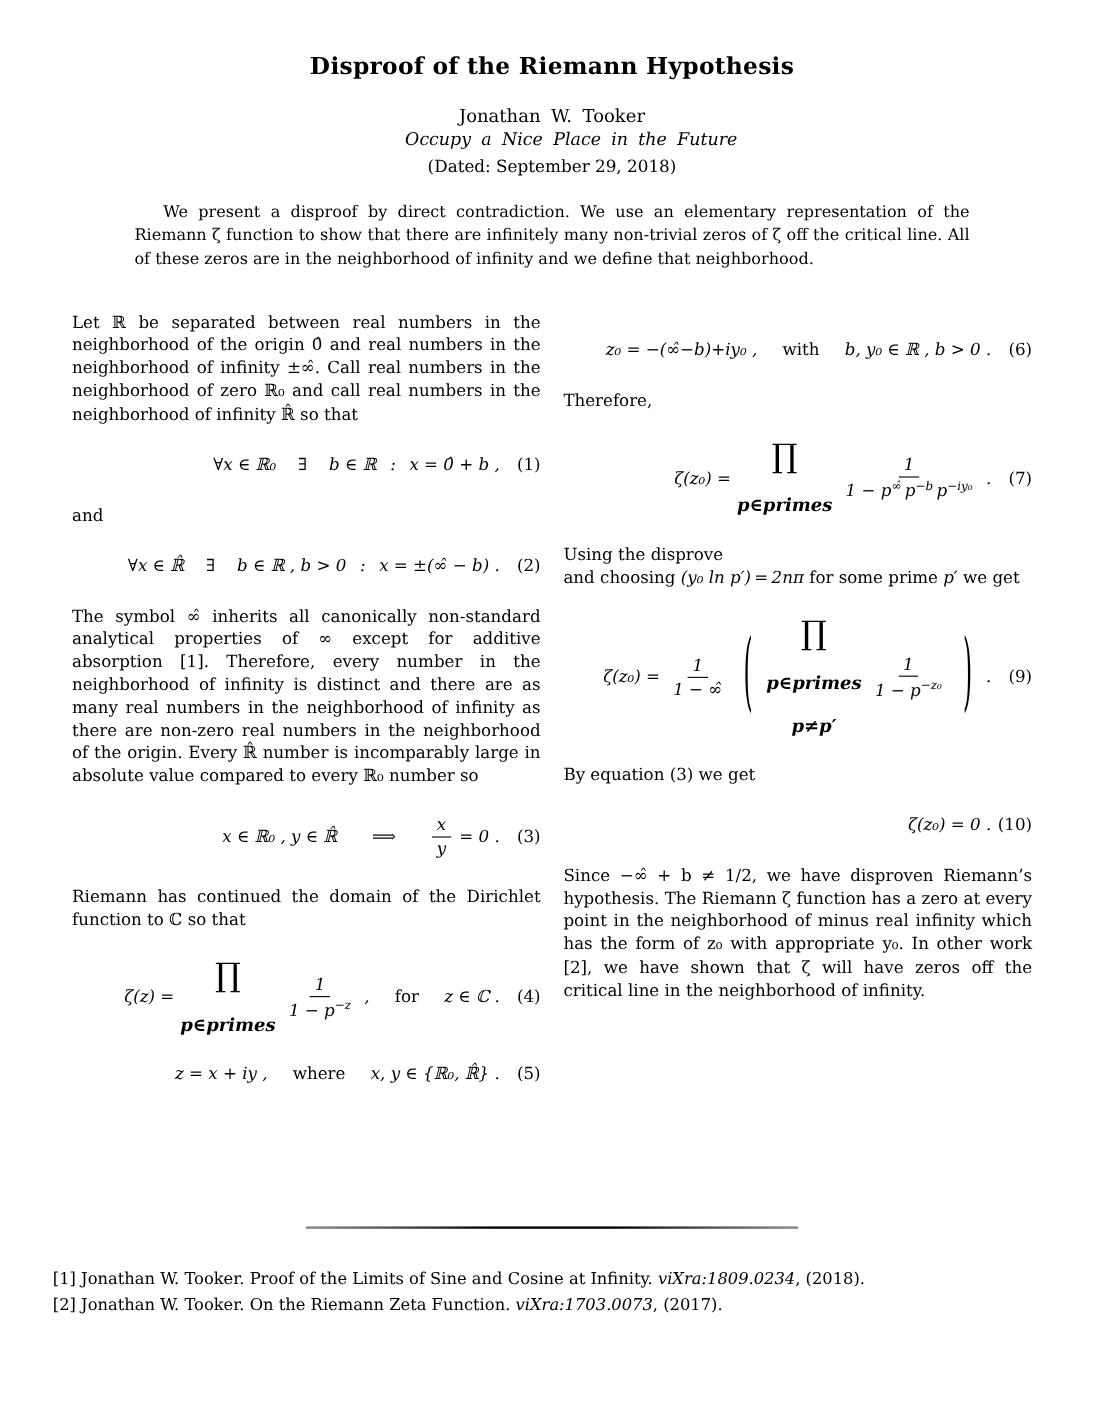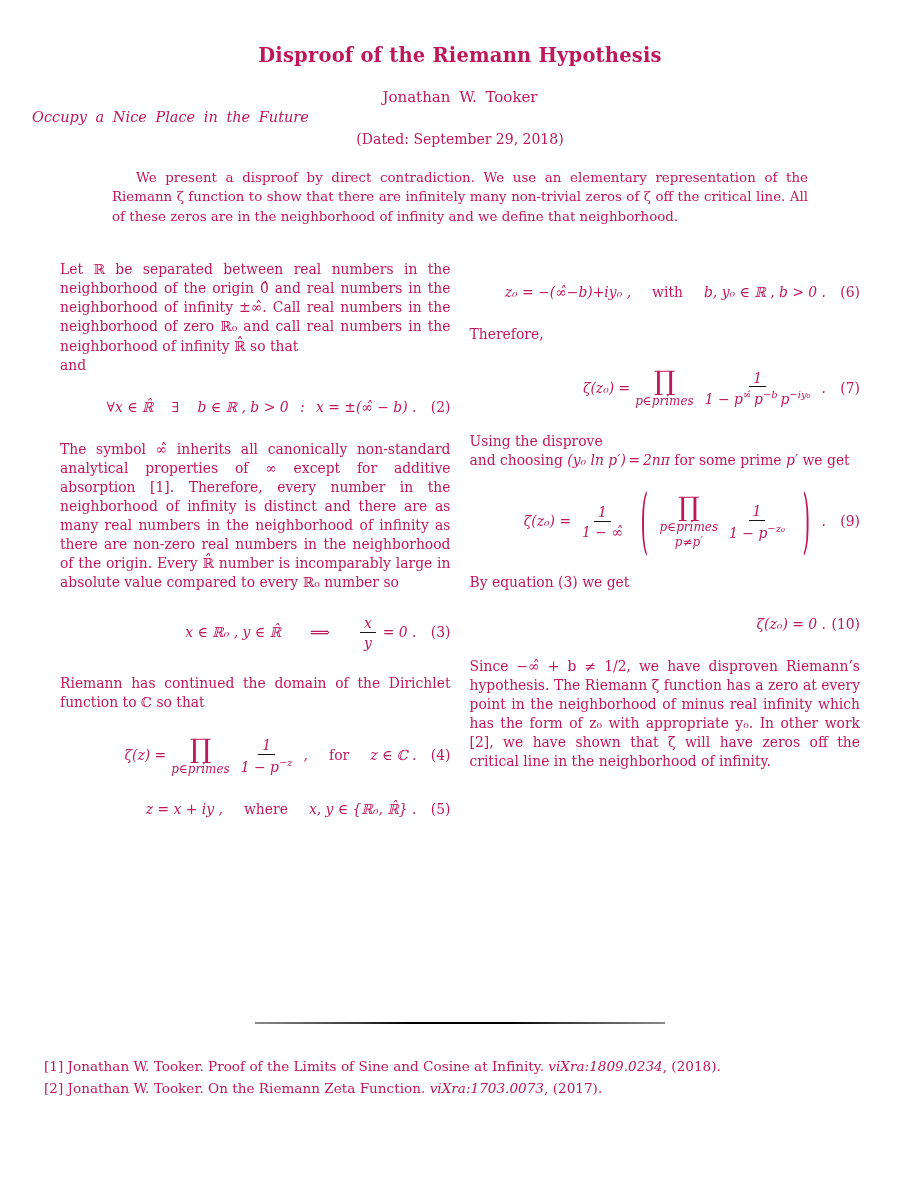--- a/index.html
+++ b/index.html
@@ -1,24 +1,24 @@
 <!DOCTYPE html>
 <html lang="en"><head>
 <meta charset="utf-8">
 <style>
   html, body { margin:0; padding:0; background:#ffffff; }
   .page {
     position:relative; width:920px; height:1188px; background:#ffffff;
-    color:#be185d; font-family:"DejaVu Serif","Liberation Serif",serif;
+    color:#000000; font-family:"DejaVu Serif","Liberation Serif",serif;
     overflow:hidden; margin:0 auto;
   }
   
   .title { margin:44px 0 0; text-align:center; font-size:19.5px; font-weight:bold; letter-spacing:.2px; }
   .author { margin-top:21px; text-align:center; font-size:15px; word-spacing:4px; }
-  .affil  { margin-top:3px;  text-align:left; font-size:14.5px; font-style:italic; word-spacing:4px;padding-left:32px; }
+  .affil  { margin-top:3px;  text-align:center; font-size:14.5px; font-style:italic; word-spacing:4px;padding-left:32px; }
   .date   { margin-top:6px;  text-align:center; font-size:14px; }
   .abstract {
     margin:21px auto 0; width:696px; font-size:13.4px; line-height:1.45;
     text-align:justify; text-indent:24px; hyphens:auto;
   }
   
   .cols { display:flex; gap:19px; padding:0 60px; margin-top:34px; }
   .col  { width:393px; font-size:13.9px; line-height:1.37; text-align:justify; hyphens:auto; }
   .col p { margin:0; }
   .plain-word { margin:2px 0 0; }
@@ -29,21 +29,21 @@
     gap:5px; font-style:italic; font-size:13.9px;
   }
   .eqnum { width:34px; text-align:right; font-style:normal; font-size:13.9px; }
   .rm { font-style:normal; margin:0 16px; }
   sup { font-size:.72em; font-style:italic; }
   .frac { display:inline-flex; flex-direction:column; align-items:center; vertical-align:middle; margin:0 2px; }
   .frac .fnum { display:block; padding:0 4px 1px; border-bottom:1px solid #141414; text-align:center; line-height:1.15; }
   .frac .fden { display:block; padding:2px 4px 0; text-align:center; line-height:1.15; }
   .prodwrap { display:inline-flex; flex-direction:column; align-items:center; line-height:1; }
   .prodsym { font-size:27px; font-style:normal; line-height:1; }
-  .prodsub { font-size:12px; font-style:italic; margin-top:1px; line-height:1.15; text-align:center; }
+  .prodsub { font-size:15px; font-style:italic; margin-top:19px; line-height:1.15; text-align:center;font-weight:bold; }
   .arrow { font-style:normal; margin:0 24px; letter-spacing:-1px; }
   .bigparen { display:inline-block; font-style:normal; font-size:17px; transform:scaleY(4.2) scaleX(1.15); margin:0 7px; line-height:1; }
   .imath { font-style:italic; }
   
   .footer { position:absolute; left:0; top:1022px; width:920px; }
   .footrule {
     width:410px; height:2px; margin:0 auto 32px;
     background:linear-gradient(to right,#8a8a8a,#3a3a3a 25%,#000 38%,#000 62%,#3a3a3a 75%,#8a8a8a);
   }
   .refs { padding:0 56px 0 44px; font-size:13.6px; line-height:1.6; }
@@ -59,20 +59,26 @@
   <div class="author">Jonathan W. Tooker</div>
   <div class="affil">Occupy a Nice Place in the Future</div>
   <div class="date">(Dated: September 29, 2018)</div>
   <p class="abstract">We present a disproof by direct contradiction. We use an elementary representation of the Riemann ζ function to show that there are infinitely many non-trivial zeros of ζ off the critical line. All of these zeros are in the neighborhood of infinity and we define that neighborhood.</p>
 
   <div class="cols">
 
     <div class="col">
       <p>Let ℝ be separated between real numbers in the neighborhood of the origin 0̂ and real numbers in the neighborhood of infinity ±∞̂. Call real numbers in the neighborhood of zero ℝ₀ and call real numbers in the neighborhood of infinity ℝ̂ so that</p>
 
+      <div class="eqrow">
+        <div class="eqbody">
+            <span>∀x ∈ ℝ₀  ∃  b ∈ ℝ  :  x = 0̂ + b ,</span>
+          </div>
+        <div class="eqnum">(1)</div>
+      </div>
 
       <p class="plain-word">and</p>
 
       <div class="eqrow">
         <div class="eqbody">
             <span>∀x ∈ ℝ̂  ∃  b ∈ ℝ , b &gt; 0  :  x = ±(∞̂ − b) .</span>
           </div>
         <div class="eqnum">(2)</div>
       </div>
 

